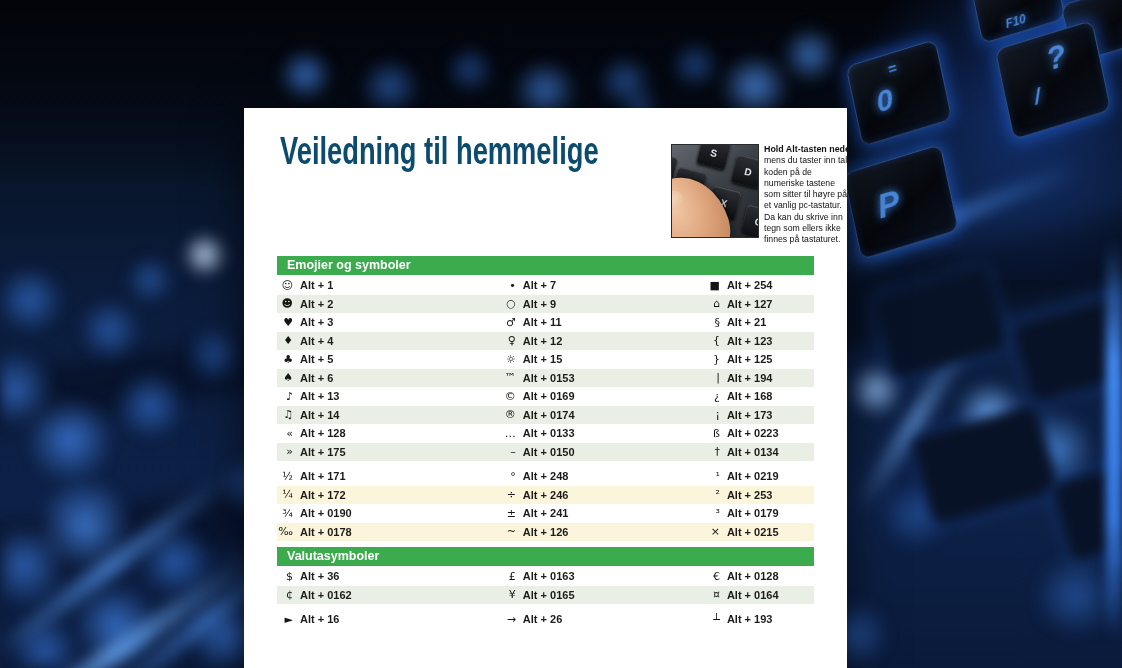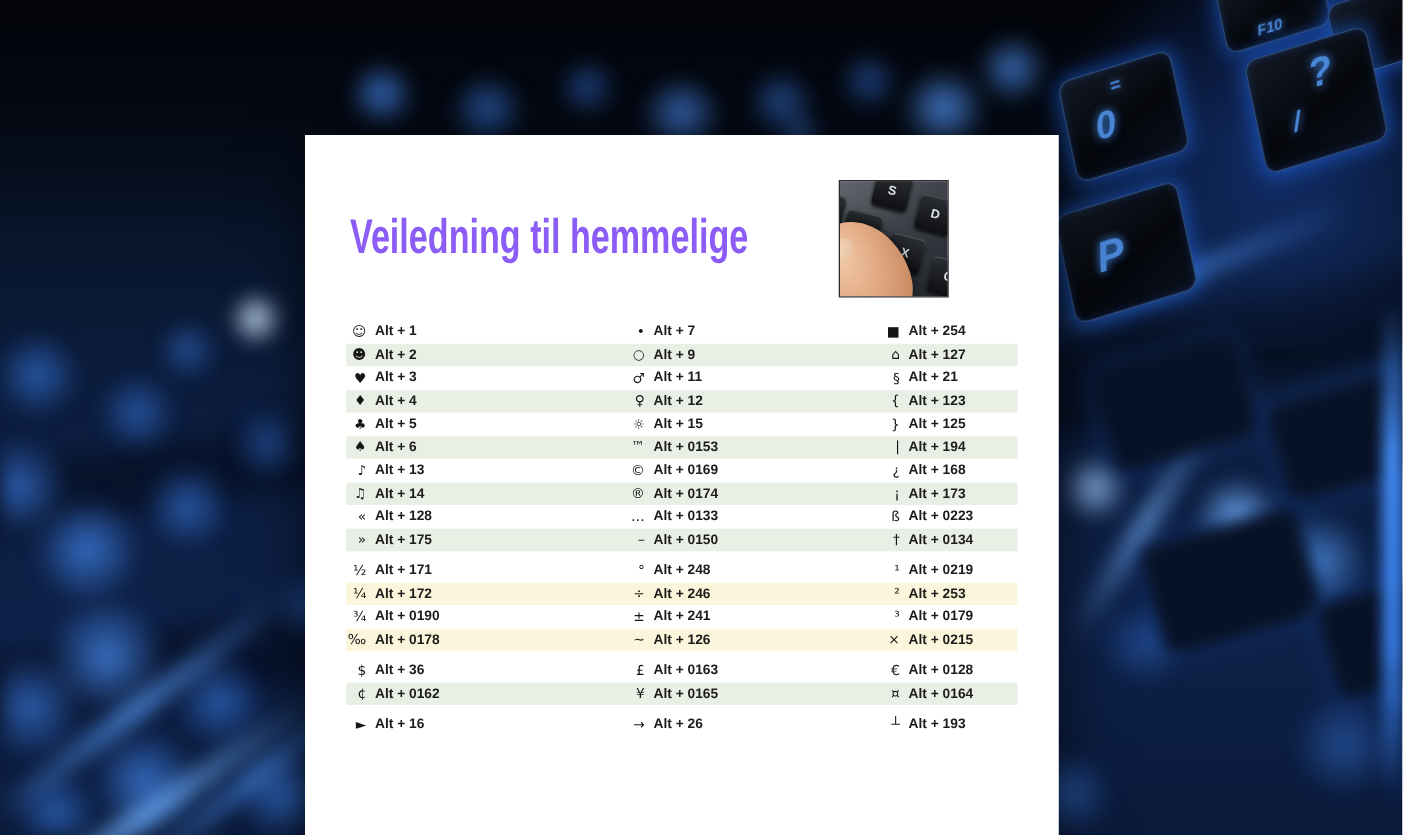--- a/index.html
+++ b/index.html
@@ -55,21 +55,21 @@
   .edge-glow{position:absolute;left:1106px;top:240px;width:16px;height:400px;background:linear-gradient(180deg,rgba(30,90,220,0),rgba(70,145,255,.95) 30%,rgba(60,135,250,.9) 70%,rgba(30,90,220,0));filter:blur(5px);}
   .key-glow-zone{position:absolute;left:830px;top:-20px;width:300px;height:300px;background:radial-gradient(circle at 65% 45%,rgba(35,95,225,.4),rgba(20,60,160,0) 70%);}
 
   .bgkey{position:absolute;background:linear-gradient(155deg,#141a24 0%,#05070c 55%,#0a101c 100%);border-radius:10px;transform:rotate(-17deg) skewX(-5deg);box-shadow:0 0 16px 3px rgba(35,105,235,.55),inset 0 0 8px rgba(35,90,190,.3);border:1px solid rgba(95,155,245,.45);color:#4a87d8;filter:blur(.4px);}
   .bgkey .g{position:absolute;font-style:italic;font-weight:bold;text-shadow:0 0 8px rgba(70,150,255,.95);}
   .blurkey{position:absolute;background:#081226;border-radius:12px;transform:rotate(-16deg);filter:blur(6px);box-shadow:0 0 12px 2px rgba(40,110,230,.35);}
 
   
   .doc{position:absolute;left:244px;top:108px;width:603px;height:600px;background:#ffffff;box-shadow:0 6px 45px rgba(0,0,0,.6);box-sizing:border-box;padding:0 33px;}
   .doc-header{position:relative;height:148px;}
-  .title{position:absolute;left:3px;top:22px;color:#8b5cf6;margin-top:39px;}
+  .title{position:absolute;left:3px;top:22px;color:#0c4a6e;}
   .title .t1{display:inline-block;font-size:39px;font-weight:bold;line-height:42px;transform:scaleX(.70);transform-origin:left center;white-space:nowrap;}
   .title .t2{display:block;}
   .title .t2 span{display:inline-block;font-size:62px;font-weight:bold;line-height:56px;transform:scaleX(.80);transform-origin:left center;white-space:nowrap;letter-spacing:-1px;}
   .info{position:absolute;left:394px;top:36px;width:182px;display:flex;gap:5px;}
   .thumb{position:relative;width:86px;height:92px;border:1px solid #2a2a2a;overflow:hidden;background:linear-gradient(140deg,#62676e 0%,#3e434a 45%,#202329 100%);flex:none;}
   .tkeys{position:absolute;left:-6px;top:-4px;width:120px;height:120px;transform:rotate(14deg);}
   .tkey{position:absolute;width:29px;height:28px;background:linear-gradient(180deg,#2b2e34,#0f1013);border-radius:4px;color:#dfe3e8;font-size:10px;font-weight:bold;display:flex;align-items:center;justify-content:center;box-shadow:inset 0 1px 1px rgba(255,255,255,.18),0 2px 3px rgba(0,0,0,.8);}
   .finger{position:absolute;left:-20px;bottom:-30px;width:74px;height:92px;background:radial-gradient(ellipse at 38% 28%,#f3c9a8 0%,#dda47c 50%,#bb7c52 100%);border-radius:46% 54% 42% 40%;transform:rotate(-26deg);box-shadow:0 0 10px rgba(0,0,0,.65);}
   .nail{position:absolute;left:16px;top:10px;width:26px;height:20px;background:radial-gradient(ellipse at 45% 40%,#f7ddc6,#e4b894);border-radius:50%;opacity:.85;}
   .info-text{font-size:8.7px;line-height:11.3px;color:#101010;width:88px;}
@@ -139,24 +139,26 @@
             <div class="tkey" style="left:6px;top:38px;">Z</div>
             <div class="tkey" style="left:44px;top:48px;">X</div>
             <div class="tkey" style="left:82px;top:58px;">C</div>
             <div class="tkey" style="left:-26px;top:30px;"></div>
             <div class="tkey" style="left:2px;top:74px;width:40px;"></div>
           </div>
           <div class="finger">
               <div class="nail"></div>
             </div>
         </div>
+        <div class="info-text"><b>Hold Alt-tasten nede</b><span> mens du taster inn tall-koden på de numeriske tastene som sitter til høyre på et vanlig pc-tastatur. Da kan du skrive inn tegn som ellers ikke finnes på tastaturet.</span></div>
       </div>
     </div>
     <div>
         <section class="sec">
+          <div class="sec-h">Emojier og symboler</div>
           <div class="row">
             <div class="cell c0">
               <span class="sym">☺</span>
               <span class="code">Alt + 1</span>
             </div>
             <div class="cell c1">
               <span class="sym">•</span>
               <span class="code">Alt + 7</span>
             </div>
             <div class="cell c2">
@@ -343,20 +345,21 @@
               <span class="sym">~</span>
               <span class="code">Alt + 126</span>
             </div>
             <div class="cell c2">
               <span class="sym">×</span>
               <span class="code">Alt + 0215</span>
             </div>
           </div>
         </section>
         <section class="sec">
+          <div class="sec-h">Valutasymboler</div>
           <div class="row">
             <div class="cell c0">
               <span class="sym">$</span>
               <span class="code">Alt + 36</span>
             </div>
             <div class="cell c1">
               <span class="sym">£</span>
               <span class="code">Alt + 0163</span>
             </div>
             <div class="cell c2">

